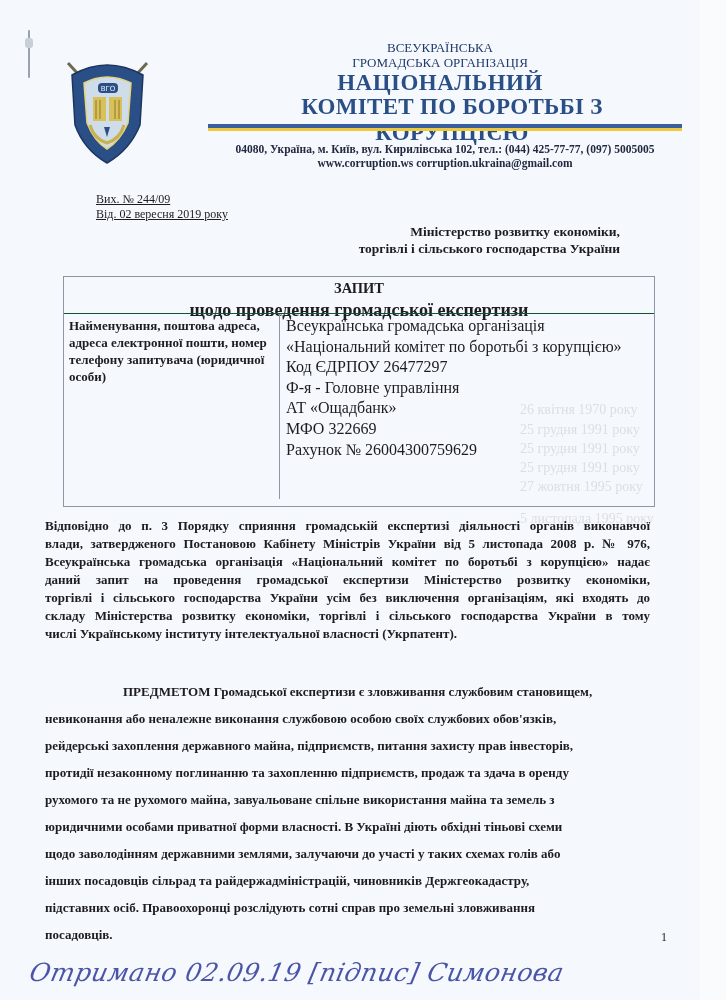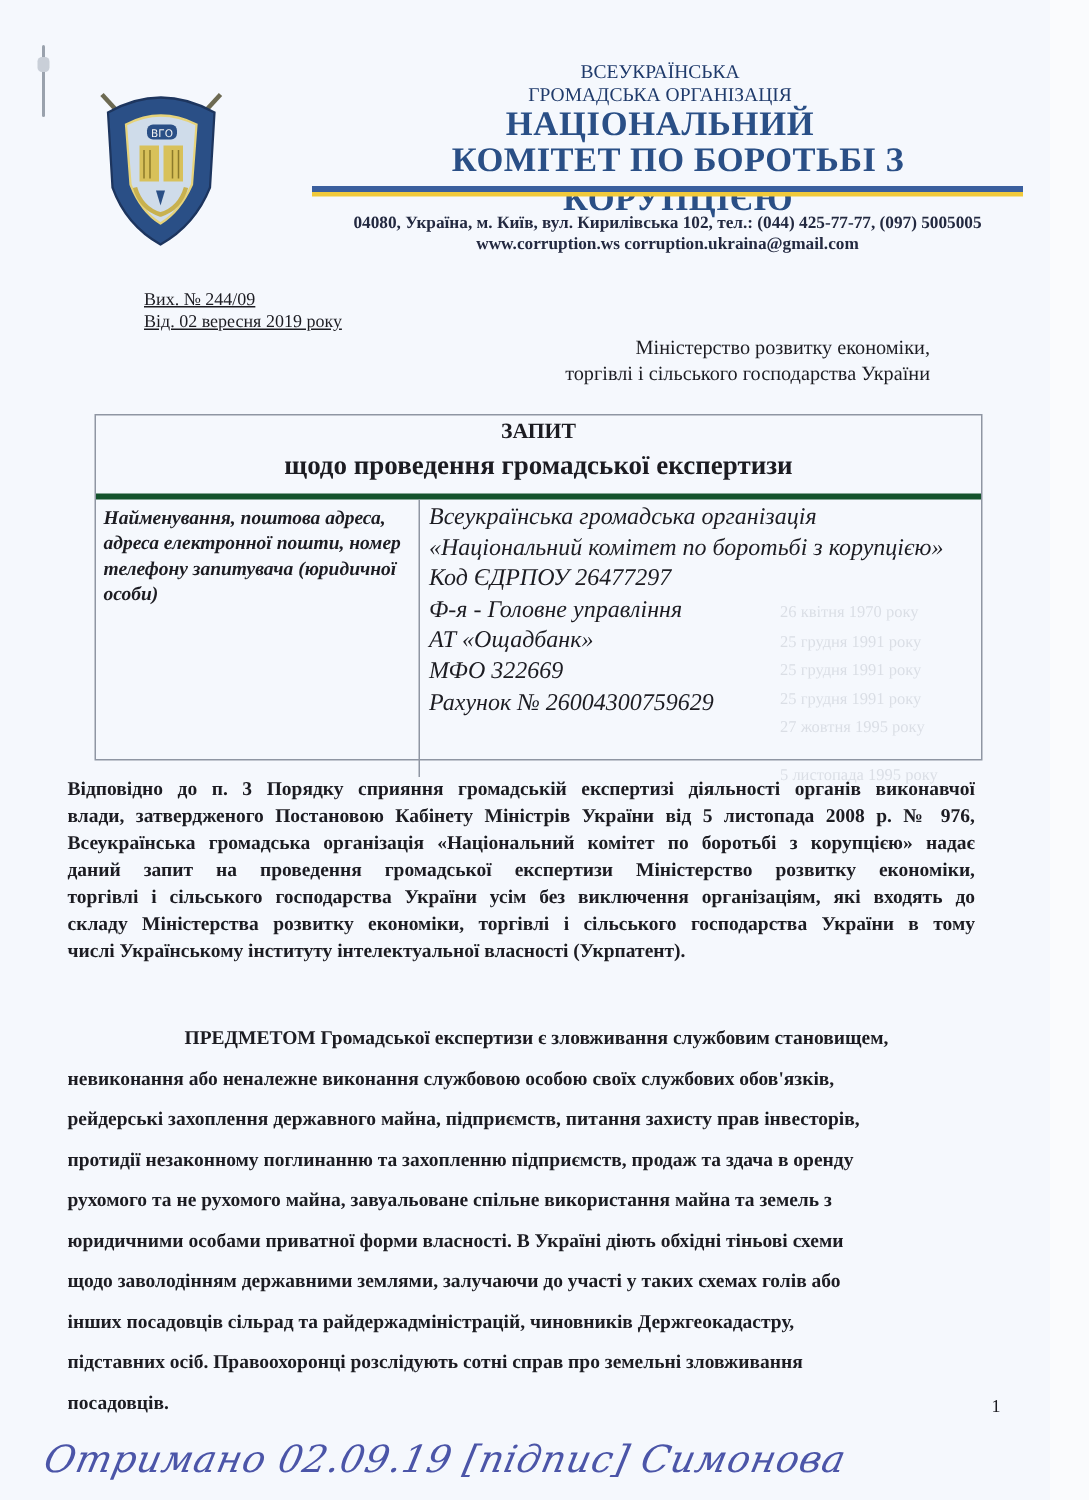--- a/index.html
+++ b/index.html
@@ -29,47 +29,47 @@
   .hdr-l3 { top: 70px; font-size: 23px; font-weight: bold; color: #2a4f86; left: 300px; width: 280px; letter-spacing: 0.5px; }
   .hdr-l4 { top: 94px; left: 222px; width: 460px; font-size: 23px; font-weight: bold; color: #2a4f86; letter-spacing: 0.3px; }
   .stripe-blue { position: absolute; left: 208px; top: 124px; width: 474px; height: 4px; background: #3a5f9e; }
   .stripe-yellow { position: absolute; left: 208px; top: 128px; width: 474px; height: 3px; background: #f0c93a; }
   .hdr-addr { position: absolute; left: 200px; width: 490px; top: 143px; text-align: center; font-size: 11.5px; font-weight: bold; color: #232940; }
   .hdr-web { position: absolute; left: 300px; width: 290px; top: 157px; text-align: center; font-size: 11.5px; font-weight: bold; color: #232940; }
 
   .ref { position: absolute; left: 96px; font-size: 12px; text-decoration: underline; }
   .ref1 { top: 192px; }
   .ref2 { top: 207px; }
-  .addressee { position: absolute; right: 80px; text-align: left; font-size: 13.5px; font-weight: normal; }
+  .addressee { position: absolute; right: 80px; text-align: left; font-size: 13.5px; font-weight: bold; }
   .addr1 { top: 224px; }
   .addr2 { top: 241px; }
 
   .req { position: absolute; left: 63px; top: 276px; width: 590px; height: 229px; border: 1px solid #8f96a3; }
   .req-title { position: absolute; left: 0; width: 590px; top: 3px; text-align: center; font-weight: bold; font-size: 14.5px; }
   .req-sub { position: absolute; left: 0; width: 590px; top: 23px; text-align: center; font-weight: bold; font-size: 18px; }
-  .req-row { position: absolute; left: 0; top: 52px; width: 590px; height: 185px; border-top: 4px solid #14532d; font-style: italic; }
+  .req-row { position: absolute; left: 0; top: 36px; width: 590px; height: 185px; border-top: 1px solid #14532d; }
   .req-label { position: absolute; left: 5px; top: 3px; width: 205px; font-weight: bold; font-size: 13px; line-height: 17px; }
   .req-div { position: absolute; left: 215px; top: 0; width: 1px; height: 185px; background: #8f96a3; }
   .req-value { position: absolute; left: 222px; top: 2px; width: 365px; font-size: 16px; line-height: 20.6px; }
   .req-value div { white-space: nowrap; }
 
   .para1 { position: absolute; left: 45px; top: 517px; width: 605px; font-weight: bold; font-size: 13px; line-height: 18px; text-align: justify; }
   .para1 .line { display: block; text-align: justify; text-align-last: justify; white-space: nowrap; }
   .para1 .line.last { text-align-last: left; }
 
   .para2 { position: absolute; left: 45px; top: 684px; width: 620px; font-weight: bold; font-size: 13px; }
   .para2 .line { position: absolute; left: 0; white-space: nowrap; }
   .para2 .first { left: 78px; }
 
   .pagenum { position: absolute; left: 661px; top: 930px; font-size: 12px; }
   .handwrite {
     position: absolute; left: 30px; top: 958px; font-family: "DejaVu Serif", serif; font-style: italic;
     font-size: 25px; color: #4b55a8; letter-spacing: 0.5px; transform: skewX(-12deg);
   }
-  .ghost { position: absolute; color: #c5cad3; font-size: 11px; opacity: 0.55; white-space: nowrap; }
+  .ghost { position: absolute; color: #c5cad3; font-size: 14px; opacity: 0.55; white-space: nowrap; }
 </style>
 </head>
 <body>
 
 <div class="page">
 
   <div>
     <div class="ghost" style="left:520px; top:402px;">26 квітня 1970 року</div>
     <div class="ghost" style="left:520px; top:422px;">25 грудня 1991 року</div>
     <div class="ghost" style="left:520px; top:441px;">25 грудня 1991 року</div>

